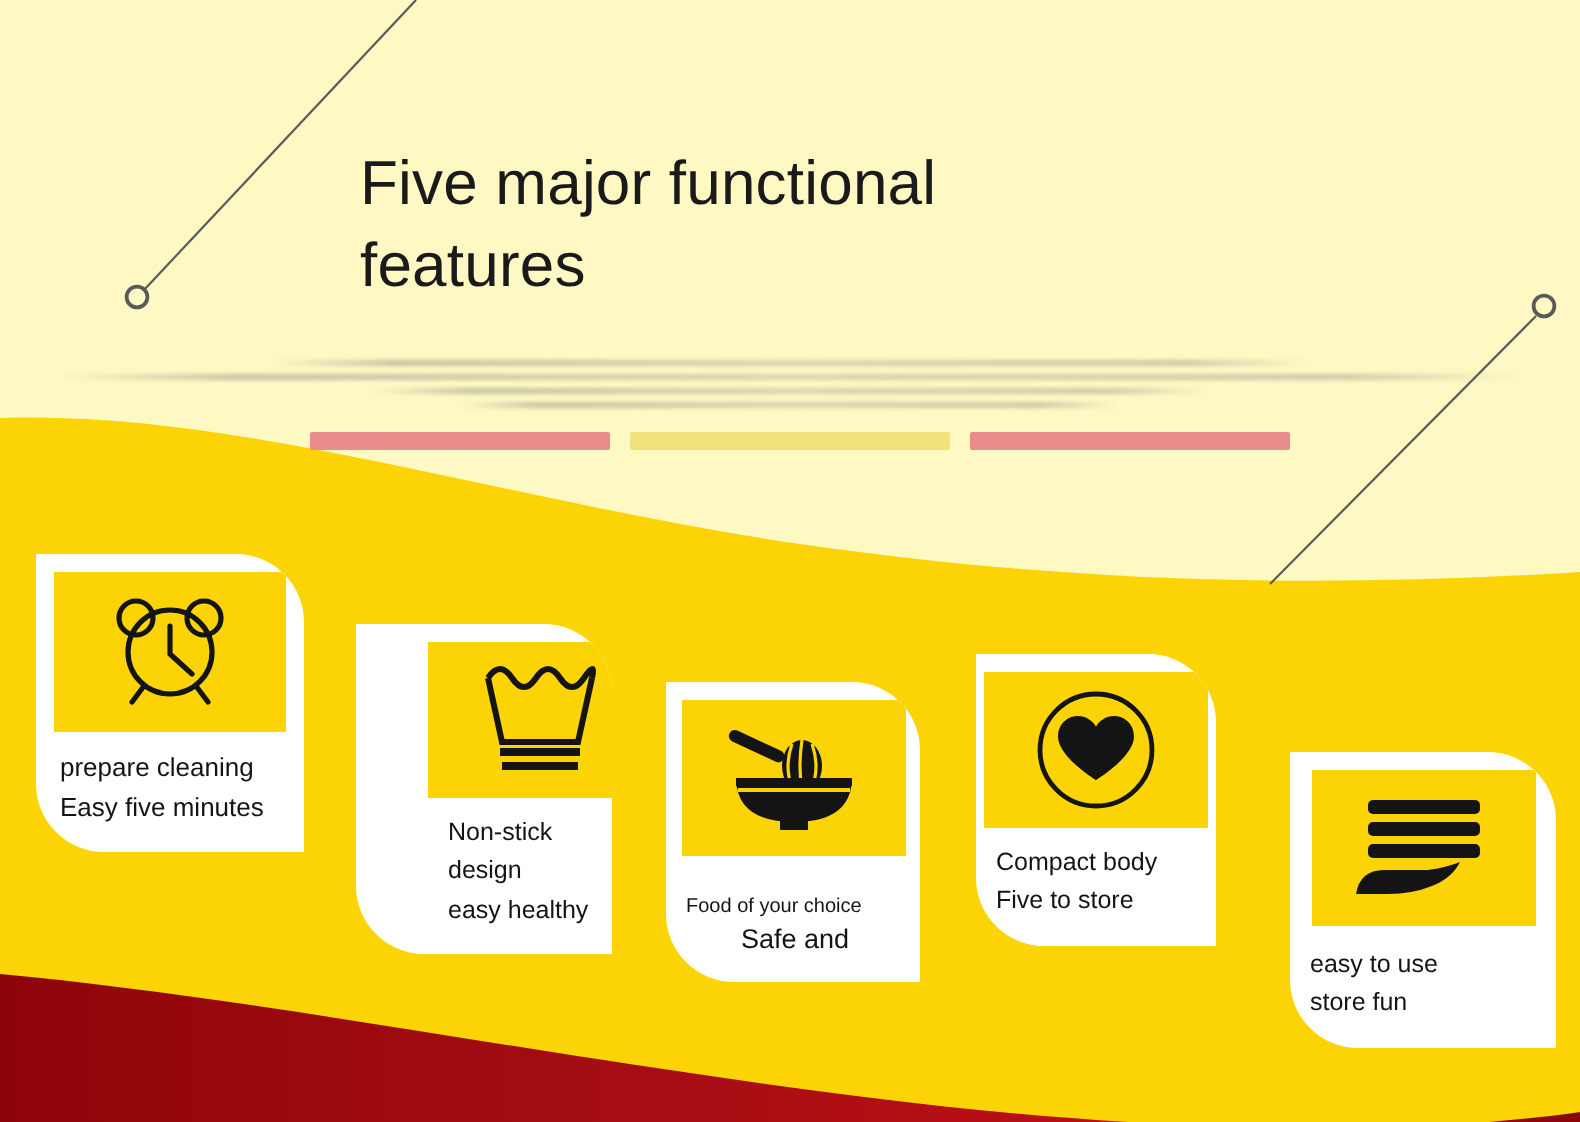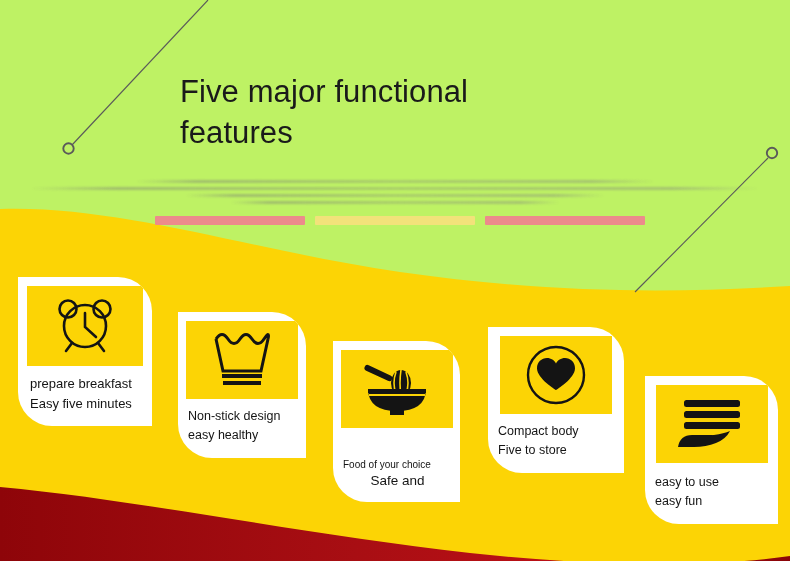--- a/index.html
+++ b/index.html
@@ -2,21 +2,21 @@
 <html><head>
 <meta charset="utf-8">
 <style>
   html,body{margin:0;padding:0;}
   body{
     width:790px;height:561px;
     background:#f0f0f0;
     font-family:"Liberation Sans","DejaVu Sans",sans-serif;
     overflow:hidden;
   }
-  #stage{position:relative;width:790px;height:561px;overflow:hidden;background:#bef264;}
+  #stage{position:relative;width:790px;height:561px;overflow:hidden;background:#fef9c3;}
 
   
   #waves{position:absolute;inset:0;width:790px;height:561px;}
 
   
   #deco{position:absolute;inset:0;width:790px;height:561px;pointer-events:none;}
 
   
   .headline{
     position:absolute;left:180px;top:72px;width:430px;
@@ -61,30 +61,30 @@
   .card .txt{
     padding:8px 8px 12px 10px;
     color:#141414;font-size:12.5px;line-height:1.55;
   }
   .card .txt .small{font-size:10px;line-height:1.3;display:block;margin-bottom:2px;}
   .card .txt .big{font-size:13.5px;line-height:1.25;display:block;text-align:center;}
 
   
   #card1{left:18px;top:277px;width:134px;border-radius:0 34px 0 34px;}
   #card1 .iconbox{width:116px;height:80px;}
-  #card2{left:178px;top:312px;width:128px;}
+  #card2{left:178px;top:312px;width:128px;padding-left:36px;}
   #card3{left:333px;top:341px;width:127px;}
-  #card4{left:488px;top:327px;width:136px;}
+  #card4{left:488px;top:327px;width:120px;}
   #card5{left:645px;top:376px;width:133px;}
 
   #card1 .txt{font-size:13px;padding-left:12px;}
   #card2 .txt{font-size:12.5px;}
   #card4 .txt{font-size:12.5px;}
   #card5 .txt{font-size:12.5px;padding-top:10px;}
-  #card3 .txt{padding-top:19px;margin-top:11px;}
+  #card3 .txt{padding-top:19px;}
 </style>
 </head>
 <body>
 
 <div id="stage">
 
   <svg id="waves" viewBox="0 0 790 561" preserveAspectRatio="none">
 
     <path d="M0,209 C120,205 250,250 400,272 C540,292 660,294 790,286 L790,561 L0,561 Z" fill="#FCD405"></path>
 
@@ -129,21 +129,21 @@
           <circle cx="22" cy="14" r="8.5"></circle>
           <circle cx="56" cy="14" r="8.5"></circle>
           <circle cx="39" cy="31" r="21"></circle>
           <path d="M39 18 L39 32 L50 42"></path>
           <path d="M26 48 L20 56"></path>
           <path d="M52 48 L58 56"></path>
         </g>
       </svg>
     </div>
     <div class="txt">
-      <span>prepare breakfast</span><br>
+      <span>prepare cleaning</span><br>
       <span>Easy five minutes</span>
     </div>
   </div>
 
   <div class="card" id="card2">
     <div class="iconbox">
       <svg width="64" height="58" viewBox="0 0 64 58">
         <path d="M6 8 Q12 -1 18 8 T30 8 T42 8 T54 8 T58 8" fill="none" stroke="#141414" stroke-width="3"></path>
         <path d="M6 8 L13 40 L51 40 L58 8" fill="none" stroke="#141414" stroke-width="3"></path>
         <rect x="12" y="43" width="40" height="4" fill="#141414"></rect>
@@ -198,17 +198,17 @@
     <div class="iconbox">
       <svg width="80" height="58" viewBox="0 0 80 58">
         <rect x="12" y="5" width="56" height="7" rx="2.5" fill="#141414"></rect>
         <rect x="12" y="16" width="56" height="7" rx="2.5" fill="#141414"></rect>
         <rect x="12" y="27" width="56" height="7" rx="2.5" fill="#141414"></rect>
         <path d="M6 52 Q8 40 20 40 L40 40 Q46 40 46 42.5 Q46 45 40 45 L31 45 Q34 41 42 40 Q52 38.5 58 36 Q54 44 44 48 Q34 52 22 52 Z" fill="#141414"></path>
       </svg>
     </div>
     <div class="txt">
       <span>easy to use</span><br>
-      <span>easy fun</span>
+      <span>store fun</span>
     </div>
   </div>
 
 </div>
 
 </body></html>

